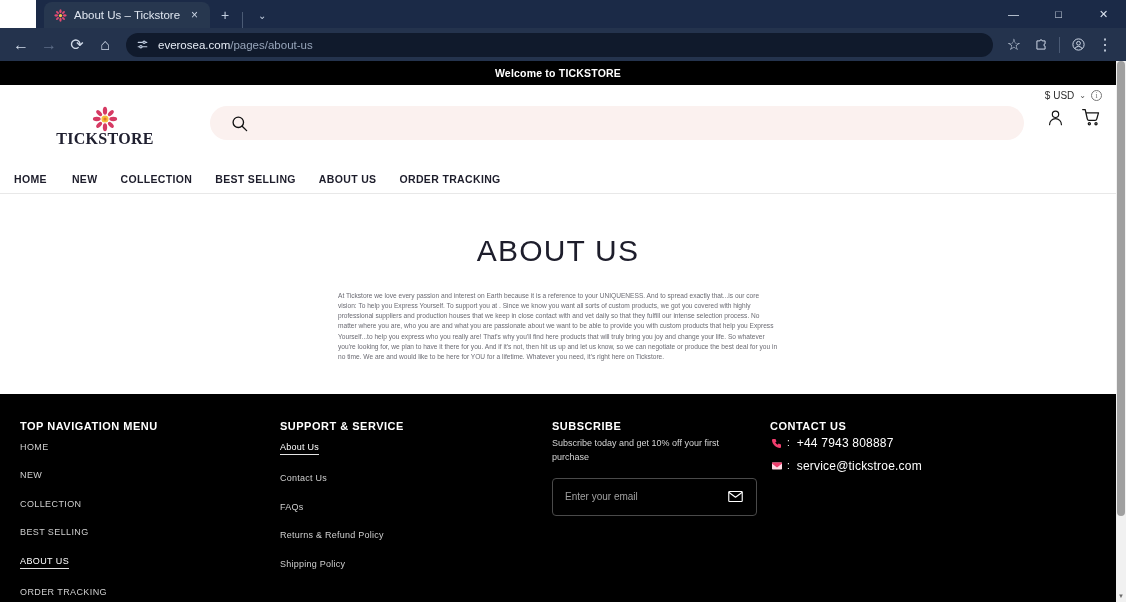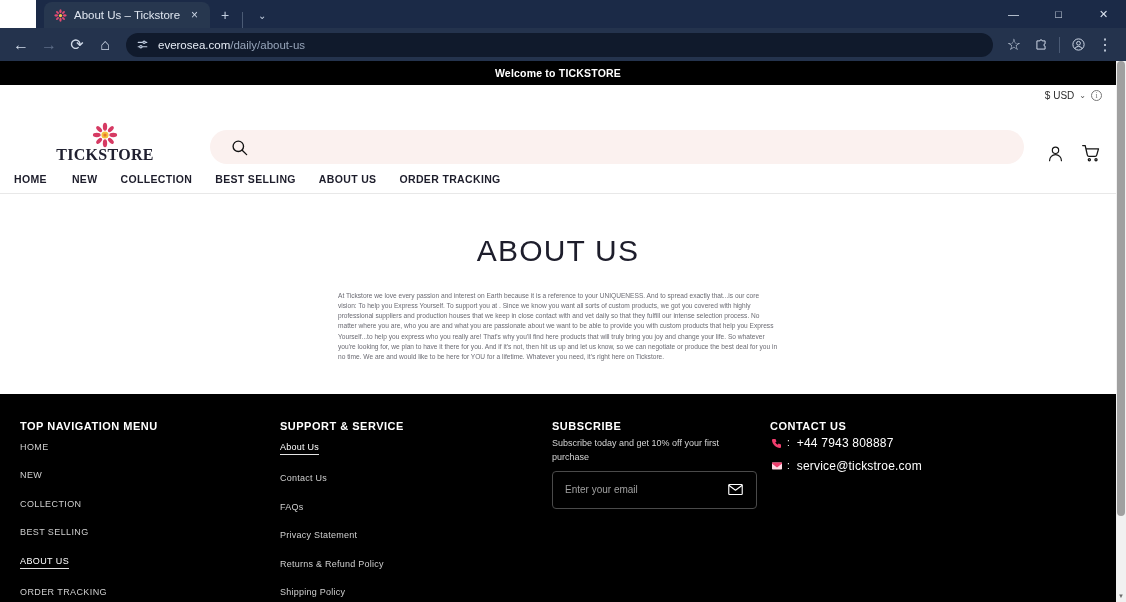--- a/index.html
+++ b/index.html
@@ -137,21 +137,21 @@
   .info-circ {
     width: 11px; height: 11px; border-radius: 50%;
     border: 1px solid #777; color: #777;
     font-size: 8px; line-height: 9px; text-align: center;
     font-family: "Liberation Serif", serif;
   }
 
   
   .header {
     height: 58px;
-    display: flex; align-items: flex-end;
+    display: flex; align-items: flex-start;
     padding: 0 14px 0 0;
     background: #fff;
   }
   .logo-wrap {
     width: 200px; flex: 0 0 200px;
     display: flex; flex-direction: column; align-items: center;
     padding-left: 10px;
   }
   .logo-flower { width: 26px; height: 26px; display:block; }
   .logo-text {
@@ -253,21 +253,21 @@
   .flink.upper { letter-spacing: .4px; }
   .flink.active {
     color: #fff;
     border-bottom: 1px solid #e3e3e3;
     padding-bottom: 2px;
   }
   .sub-desc {
     font-size: 9px; color: #d5d5d5;
     line-height: 1.6;
     width: 185px;
-    margin-bottom: 6px;
+    margin-bottom: 13px;
   }
   .email-box {
     width: 205px; height: 38px;
     border: 1px solid #4a4a4a;
     border-radius: 4px;
     display: flex; align-items: center;
     padding: 0 12px;
   }
   .email-input {
     flex: 1 1 auto;
@@ -345,21 +345,21 @@
     <span class="tbtn">⌂</span>
     <div class="omnibox">
       <span class="omni-icon">
         <svg viewBox="0 0 24 24" width="13" height="13" fill="none" stroke="#c3cfe0" stroke-width="2" stroke-linecap="round">
           <line x1="4" y1="8" x2="20" y2="8"></line>
             <line x1="4" y1="16" x2="20" y2="16"></line>
           <circle cx="15" cy="8" r="2.2" fill="#24334d"></circle>
             <circle cx="9" cy="16" r="2.2" fill="#24334d"></circle>
         </svg>
       </span>
-      <span class="omni-url"><span>everosea.com</span><span class="path">/daily/about-us</span></span>
+      <span class="omni-url"><span>everosea.com</span><span class="path">/pages/about-us</span></span>
     </div>
     <div class="tb-right">
       <span class="tbtn">☆</span>
       <span class="tbtn">
         <svg viewBox="0 0 24 24" width="14" height="14" fill="none" stroke="#cfd9e8" stroke-width="1.7" stroke-linejoin="round">
           <path d="M5 5h5a2 2 0 114 0h5v5a2 2 0 100 4v5H5z"></path>
         </svg>
       </span>
       <span class="tb-sep"></span>
       <span class="tbtn">
@@ -457,21 +457,20 @@
           <span class="flink-row"><a class="flink upper">BEST SELLING</a></span>
           <span class="flink-row"><a class="flink upper active">ABOUT US</a></span>
           <span class="flink-row"><a class="flink upper">ORDER TRACKING</a></span>
         </div>
 
         <div class="fcol c2">
           <div class="fcol-title">SUPPORT &amp; SERVICE</div>
           <span class="flink-row"><a class="flink active">About Us</a></span>
           <span class="flink-row"><a class="flink">Contact Us</a></span>
           <span class="flink-row"><a class="flink">FAQs</a></span>
-          <span class="flink-row"><a class="flink">Privacy Statement</a></span>
           <span class="flink-row"><a class="flink">Returns &amp; Refund Policy</a></span>
           <span class="flink-row"><a class="flink">Shipping Policy</a></span>
 
         </div>
 
         <div class="fcol c3">
           <div class="fcol-title">SUBSCRIBE</div>
           <div class="sub-desc">Subscribe today and get 10% off your first purchase</div>
           <div class="email-box">
             <input class="email-input" type="text" placeholder="Enter your email" style="">

